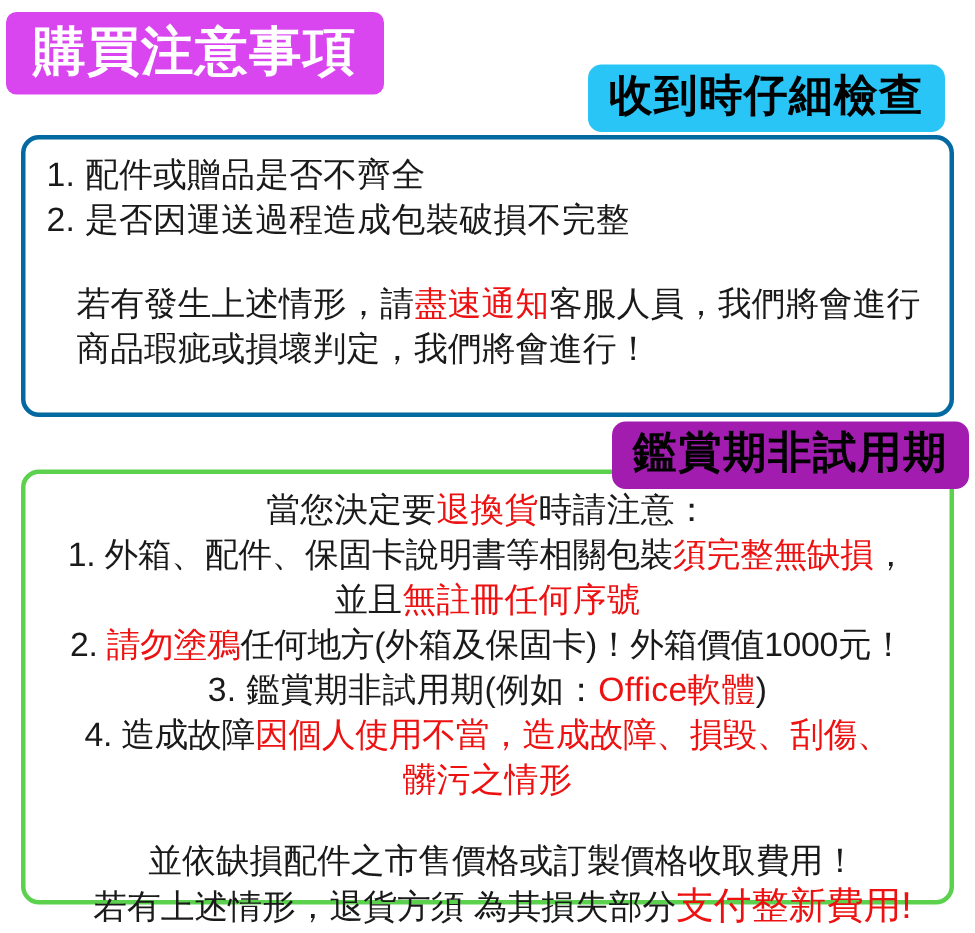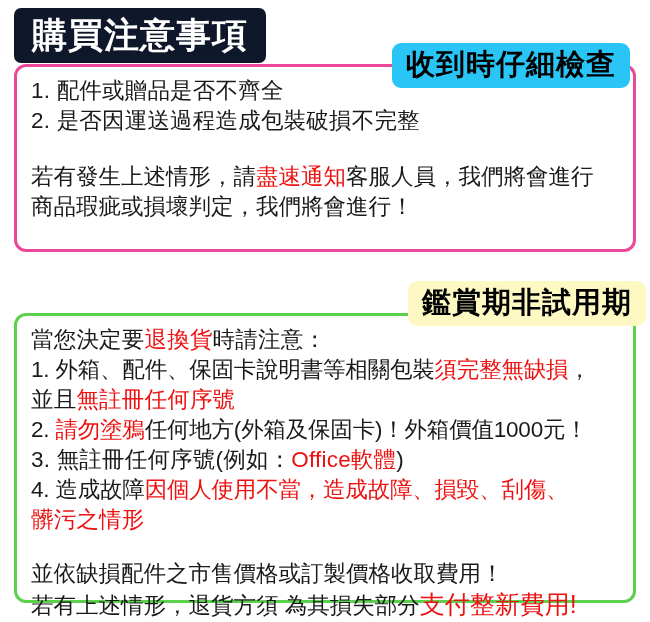--- a/index.html
+++ b/index.html
@@ -12,23 +12,23 @@
     height: 622px;
     position: relative;
     overflow: hidden;
     font-family: "Liberation Sans", "DejaVu Sans", sans-serif;
     -webkit-font-smoothing: antialiased;
   }
 
   
   .title-badge {
     position: absolute;
-    left: 14px;
+    left: 4px;
     top: 8px;
-    background: #0f172a;
+    background: #d946ef;
     color: #ffffff;
     font-size: 35px;
     font-weight: bold;
     line-height: 1;
     padding: 9px 18px 11px 18px;
     border-radius: 7px;
     letter-spacing: 1px;
     white-space: nowrap;
   }
 
@@ -44,35 +44,35 @@
     padding: 7px 14px 9px 14px;
     border-radius: 9px;
     letter-spacing: 1px;
     white-space: nowrap;
     z-index: 3;
   }
 
   .cyan-box {
     position: absolute;
     left: 14px;
-    top: 64px;
+    top: 90px;
     width: 622px;
     height: 188px;
     box-sizing: border-box;
-    border: 3px solid #ec4899;
+    border: 3px solid #0369a1;
     border-radius: 12px;
     background: #ffffff;
     z-index: 2;
   }
 
   .green-badge {
     position: absolute;
     right: 4px;
     top: 281px;
-    background: #fef9c3;
+    background: #a21caf;
     color: #000000;
     font-size: 29px;
     font-weight: bold;
     line-height: 1;
     padding: 7px 14px 9px 14px;
     border-radius: 9px;
     letter-spacing: 1px;
     white-space: nowrap;
     z-index: 3;
   }
@@ -81,20 +81,21 @@
     position: absolute;
     left: 14px;
     top: 313px;
     width: 622px;
     height: 290px;
     box-sizing: border-box;
     border: 3px solid #5bd14e;
     border-radius: 12px;
     background: #ffffff;
     z-index: 2;
+    text-align: center;
   }
 
   .box-body {
     position: absolute;
     left: 0;
     top: 0;
     width: 100%;
     padding: 9px 14px 0 14px;
     box-sizing: border-box;
   }
@@ -108,21 +109,21 @@
   }
   .line.tight { letter-spacing: -0.2px; }
 
   .num { font-size: 22.5px; }
 
   .red { color: #ee1111; }
   .red-big { color: #ee1111; font-size: 25px; }
   .spacer-md { height: 26px; }
   .spacer-lg { height: 24px; }
 
-  .para { font-size: 22.5px; line-height: 30px; color: #1a1a1a; white-space: nowrap; }
+  .para { font-size: 22.5px; line-height: 30px; color: #1a1a1a; white-space: nowrap; margin-left: 20px; }
 </style>
 </head>
 <body>
 
 <div class="title-badge">購買注意事項</div>
 
 <div class="cyan-badge">收到時仔細檢查</div>
 
 <div class="cyan-box">
   <div class="box-body">
@@ -167,21 +168,21 @@
       <span>並且</span><span class="red">無註冊任何序號</span>
     </div>
 
     <div class="line tight">
       <span class="num">2.</span>
       <span class="red">請勿塗鴉</span><span>任何地方(外箱及保固卡)！外箱價值1000元！</span>
     </div>
 
     <div class="line">
       <span class="num">3.</span>
-      <span>無註冊任何序號(例如：</span><span class="red">Office軟體</span><span>)</span>
+      <span>鑑賞期非試用期(例如：</span><span class="red">Office軟體</span><span>)</span>
     </div>
 
     <div class="line tight">
       <span class="num">4.</span>
       <span>造成故障</span><span class="red">因個人使用不當，造成故障、損毀、刮傷、</span>
     </div>
 
     <div class="line">
       <span class="red">髒污之情形</span>
     </div>

